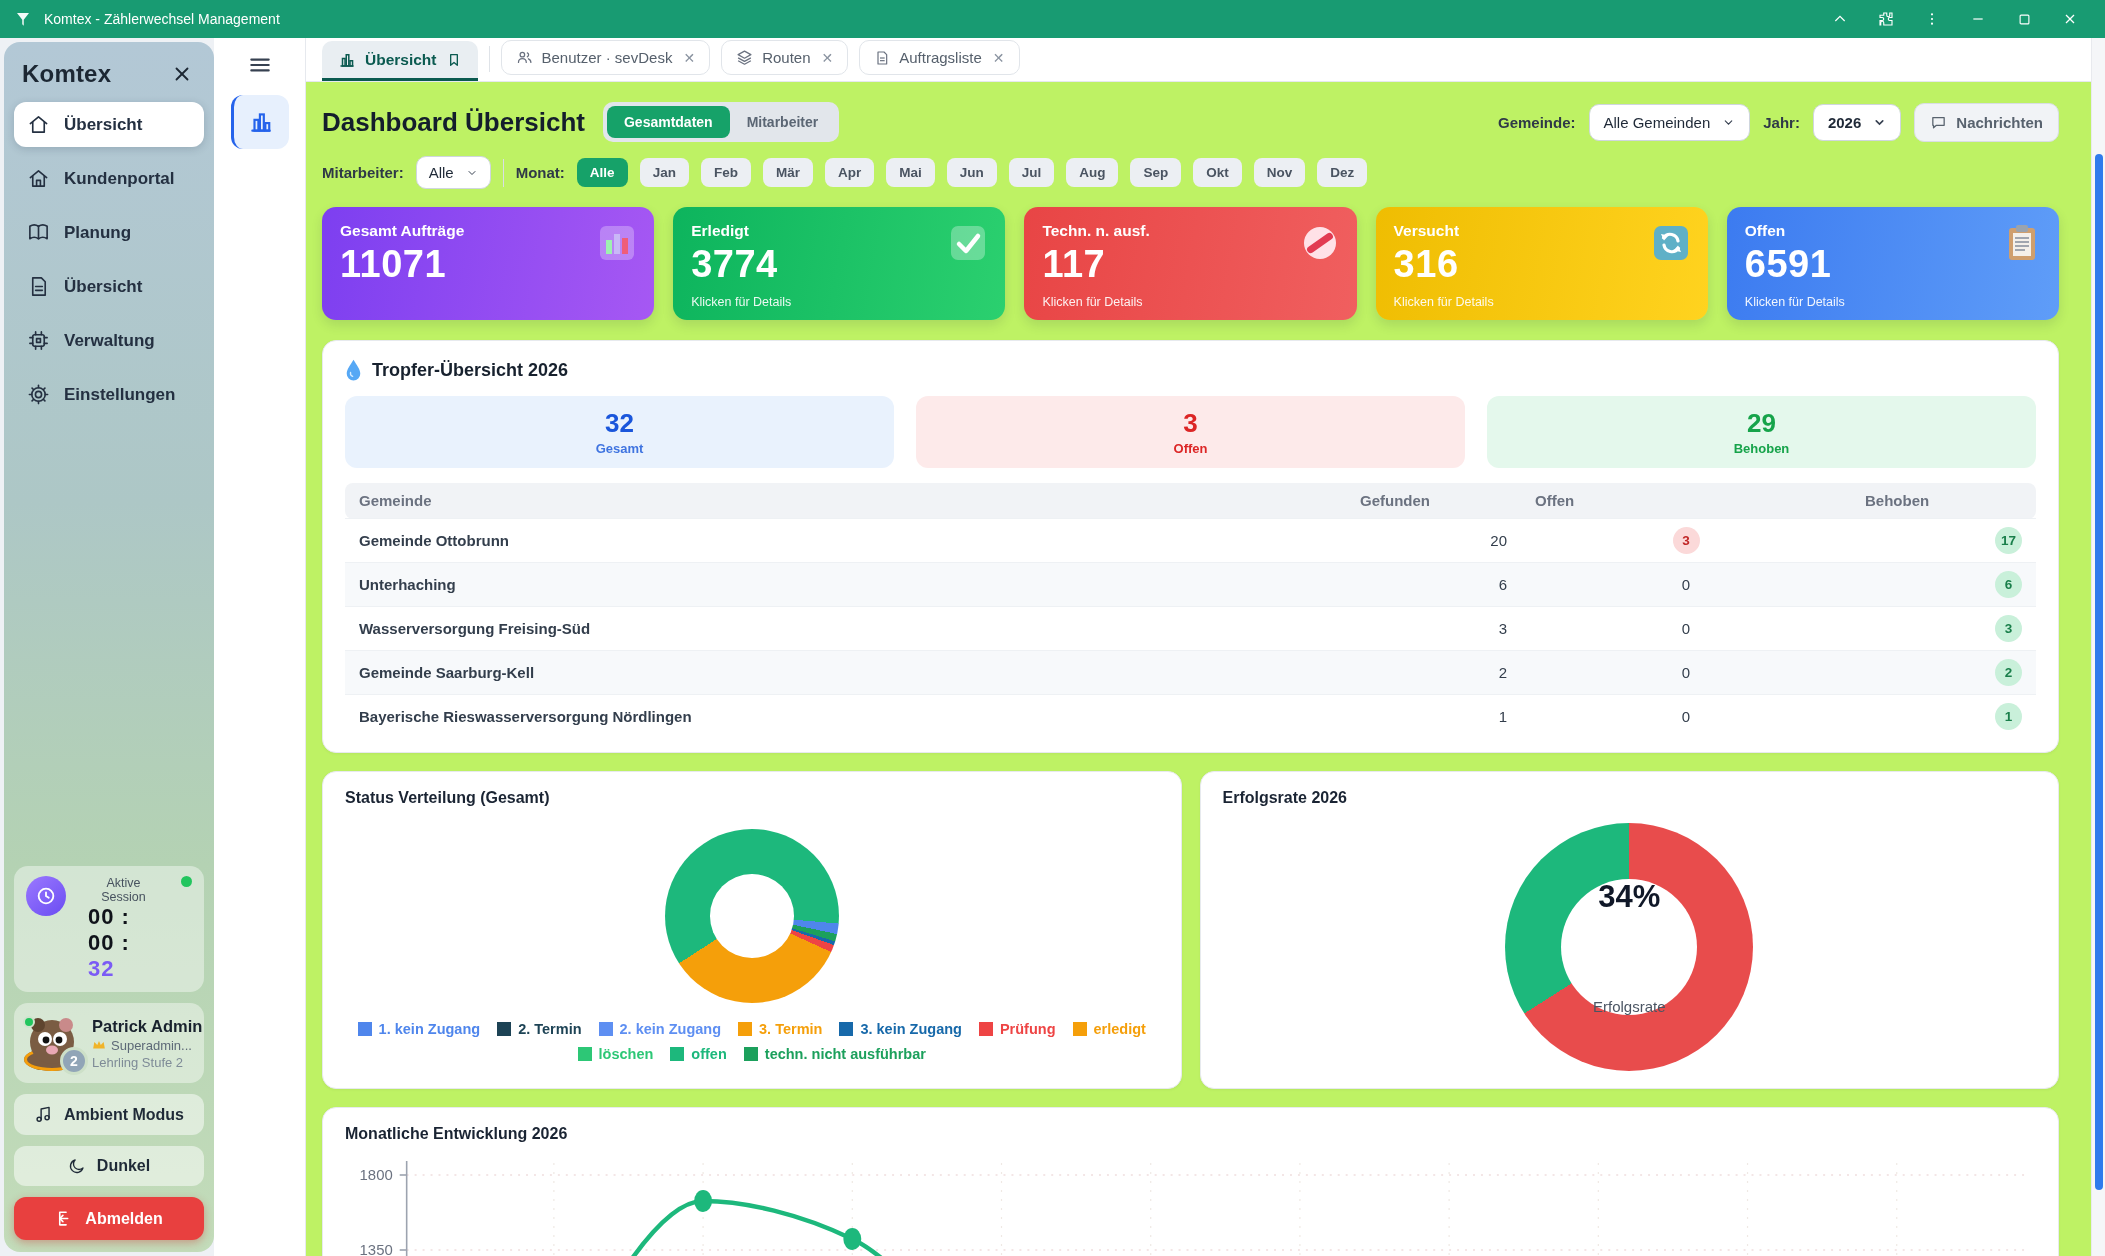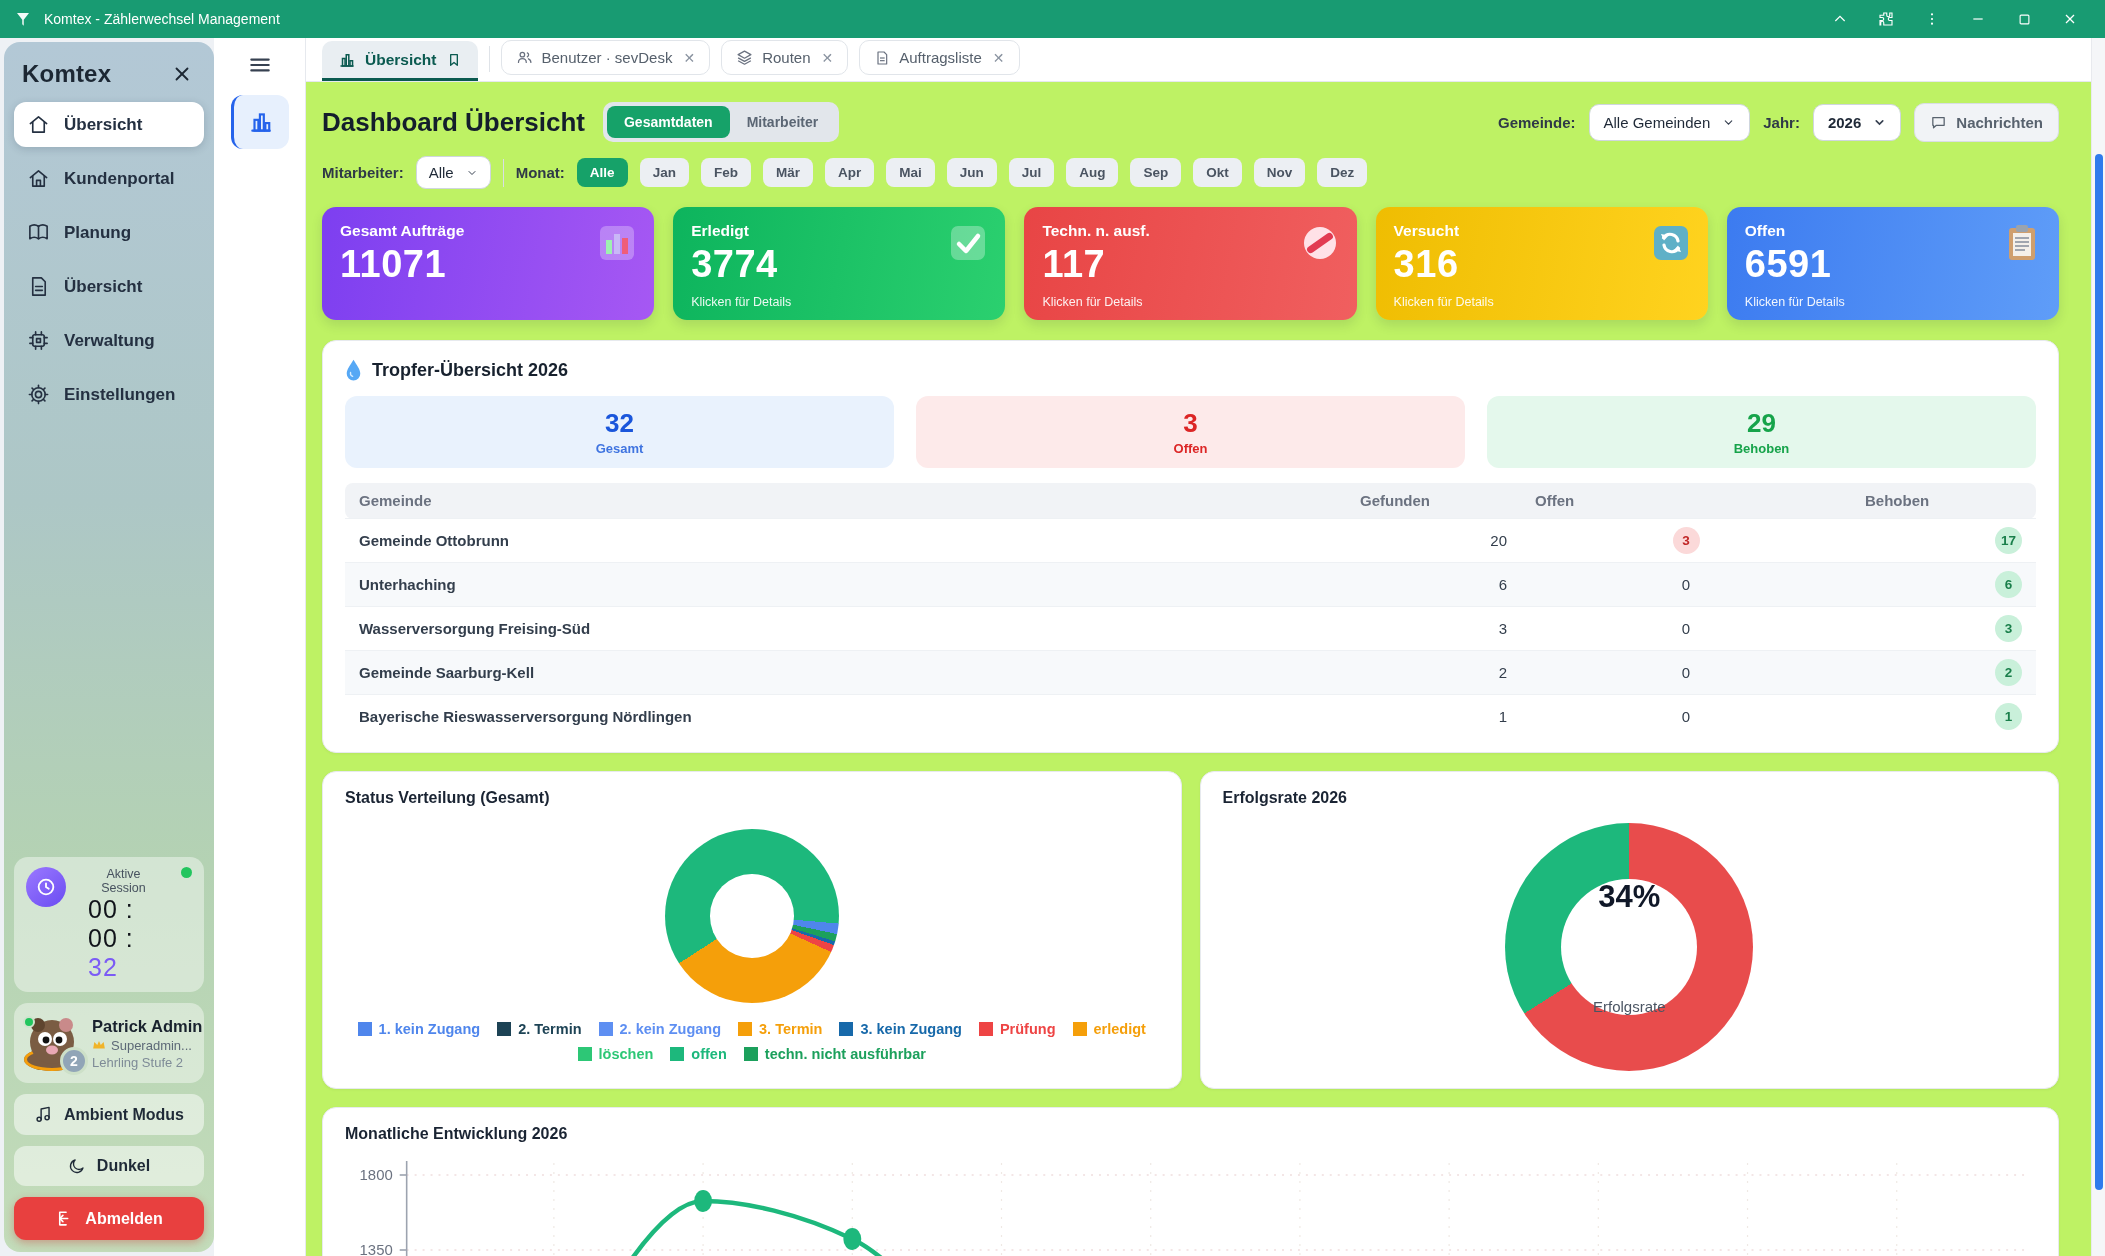--- a/index.html
+++ b/index.html
@@ -30,21 +30,21 @@
   .nav-item{display:flex;align-items:center;gap:14px;padding:11px 13px;border-radius:12px;
     font-size:17px;font-weight:600;color:#243041;cursor:pointer}
   .nav-item.active{background:#fff;box-shadow:0 2px 8px rgba(20,40,60,.18)}
   .nav-item svg{width:23px;height:23px;stroke:#243041;fill:none;stroke-width:1.7;stroke-linecap:round;stroke-linejoin:round;flex-shrink:0}
 
   .side-bottom{margin-top:auto;display:flex;flex-direction:column;gap:11px}
   .session-card{background:rgba(255,255,255,.42);border-radius:14px;padding:10px 12px;display:flex;align-items:flex-start;gap:22px}
   .clock-badge{width:40px;height:40px;border-radius:50%;background:linear-gradient(140deg,#9b79ff,#6a4cf2);
     display:flex;align-items:center;justify-content:center;flex-shrink:0}
   .sess-label{font-size:12.5px;color:#47525f;text-align:center}
-  .sess-time{font-size:25px;font-weight:normal;color:#10131a;letter-spacing:1px}
+  .sess-time{font-size:22px;font-weight:bold;color:#10131a;letter-spacing:1px}
   .sess-time .sec{color:#7b5bf5}
   .online-dot{width:11px;height:11px;border-radius:50%;background:#22c55e;margin-left:auto;flex-shrink:0}
 
   .user-card{background:rgba(255,255,255,.42);border-radius:14px;padding:12px 10px;display:flex;gap:12px;align-items:center;cursor:pointer}
   .avatar-wrap{position:relative;width:56px;height:56px;flex-shrink:0}
   .avatar{width:56px;height:56px;border-radius:50%;border:3px solid #f59e0b;overflow:hidden;background:#7a5c43}
   .presence-dot{position:absolute;top:1px;left:-1px;width:12px;height:12px;border-radius:50%;background:#22c55e;border:2px solid #cfe3cd}
   .lvl-badge{position:absolute;right:-8px;bottom:-4px;width:28px;height:28px;border-radius:50%;background:#91a5b7;
     color:#fff;font-size:14px;font-weight:bold;display:flex;align-items:center;justify-content:center;border:3px solid #cdE0c8}
   .user-name{font-size:16.5px;font-weight:bold;color:#18212d;white-space:nowrap}

